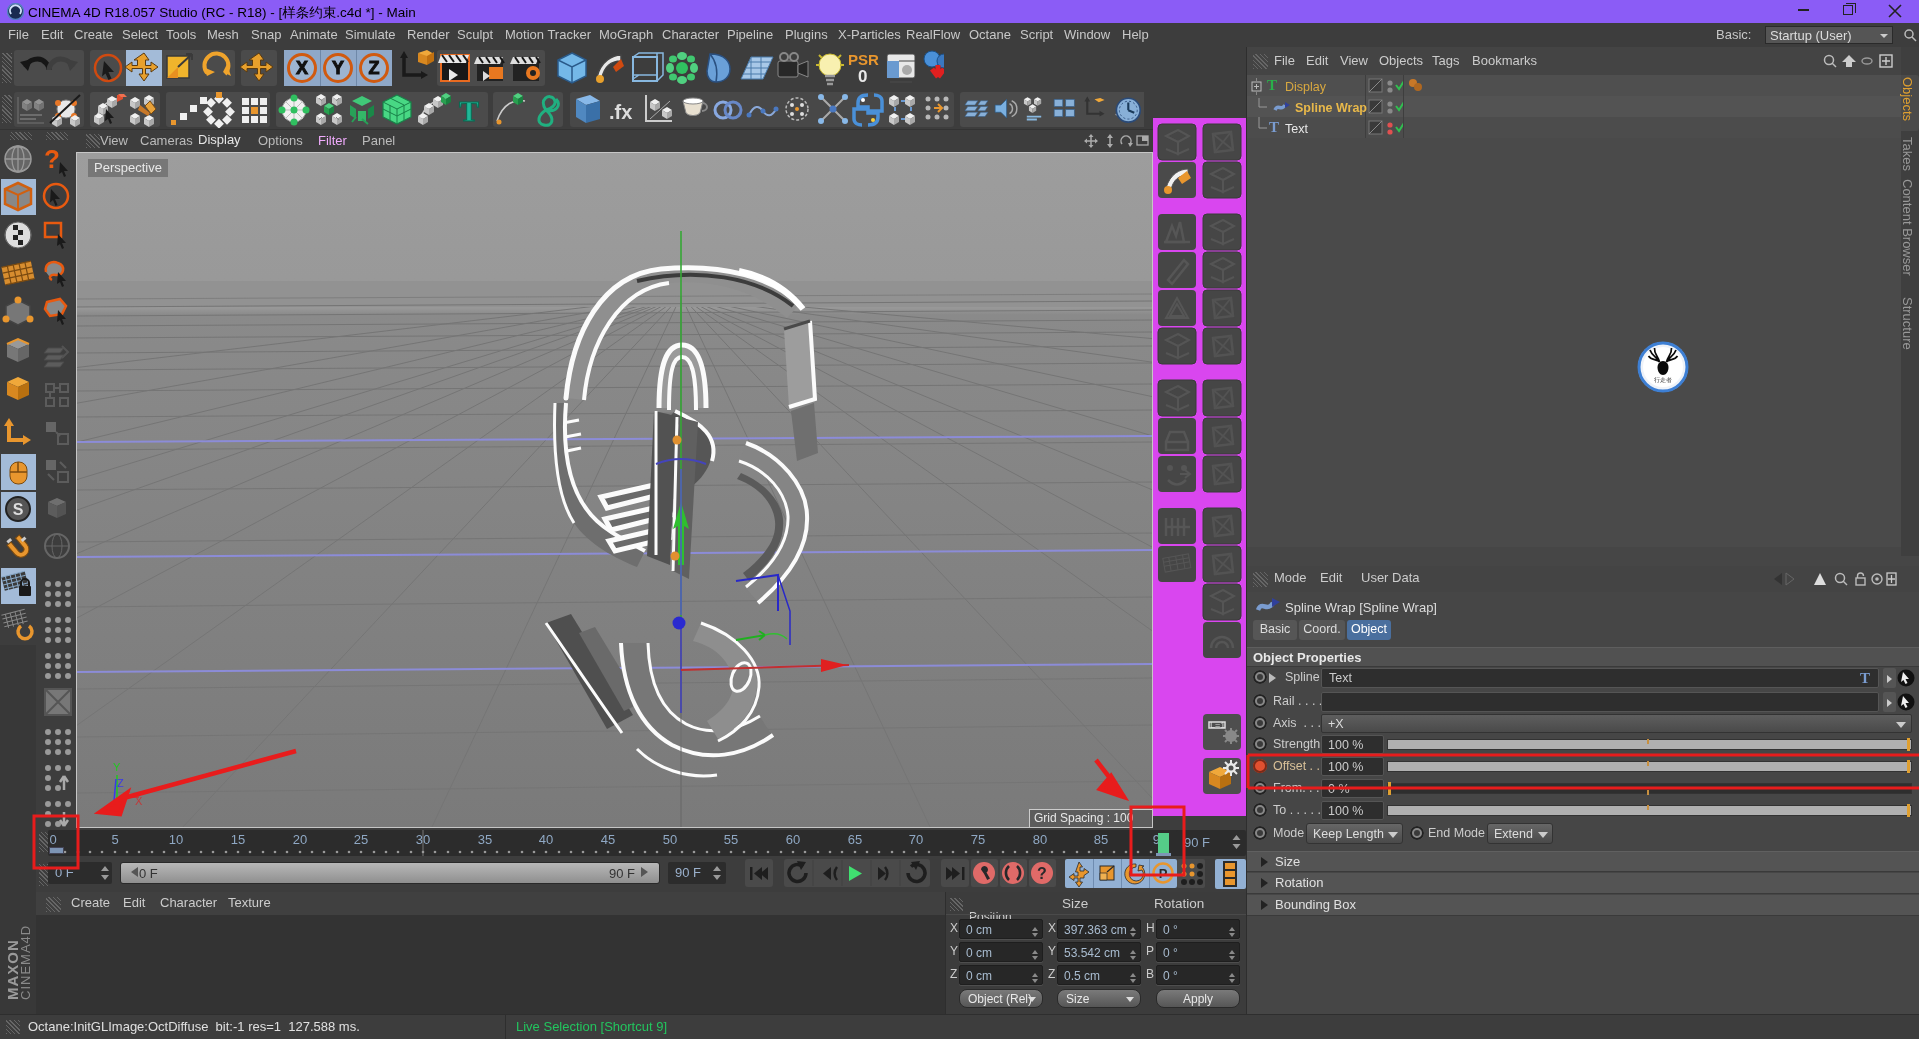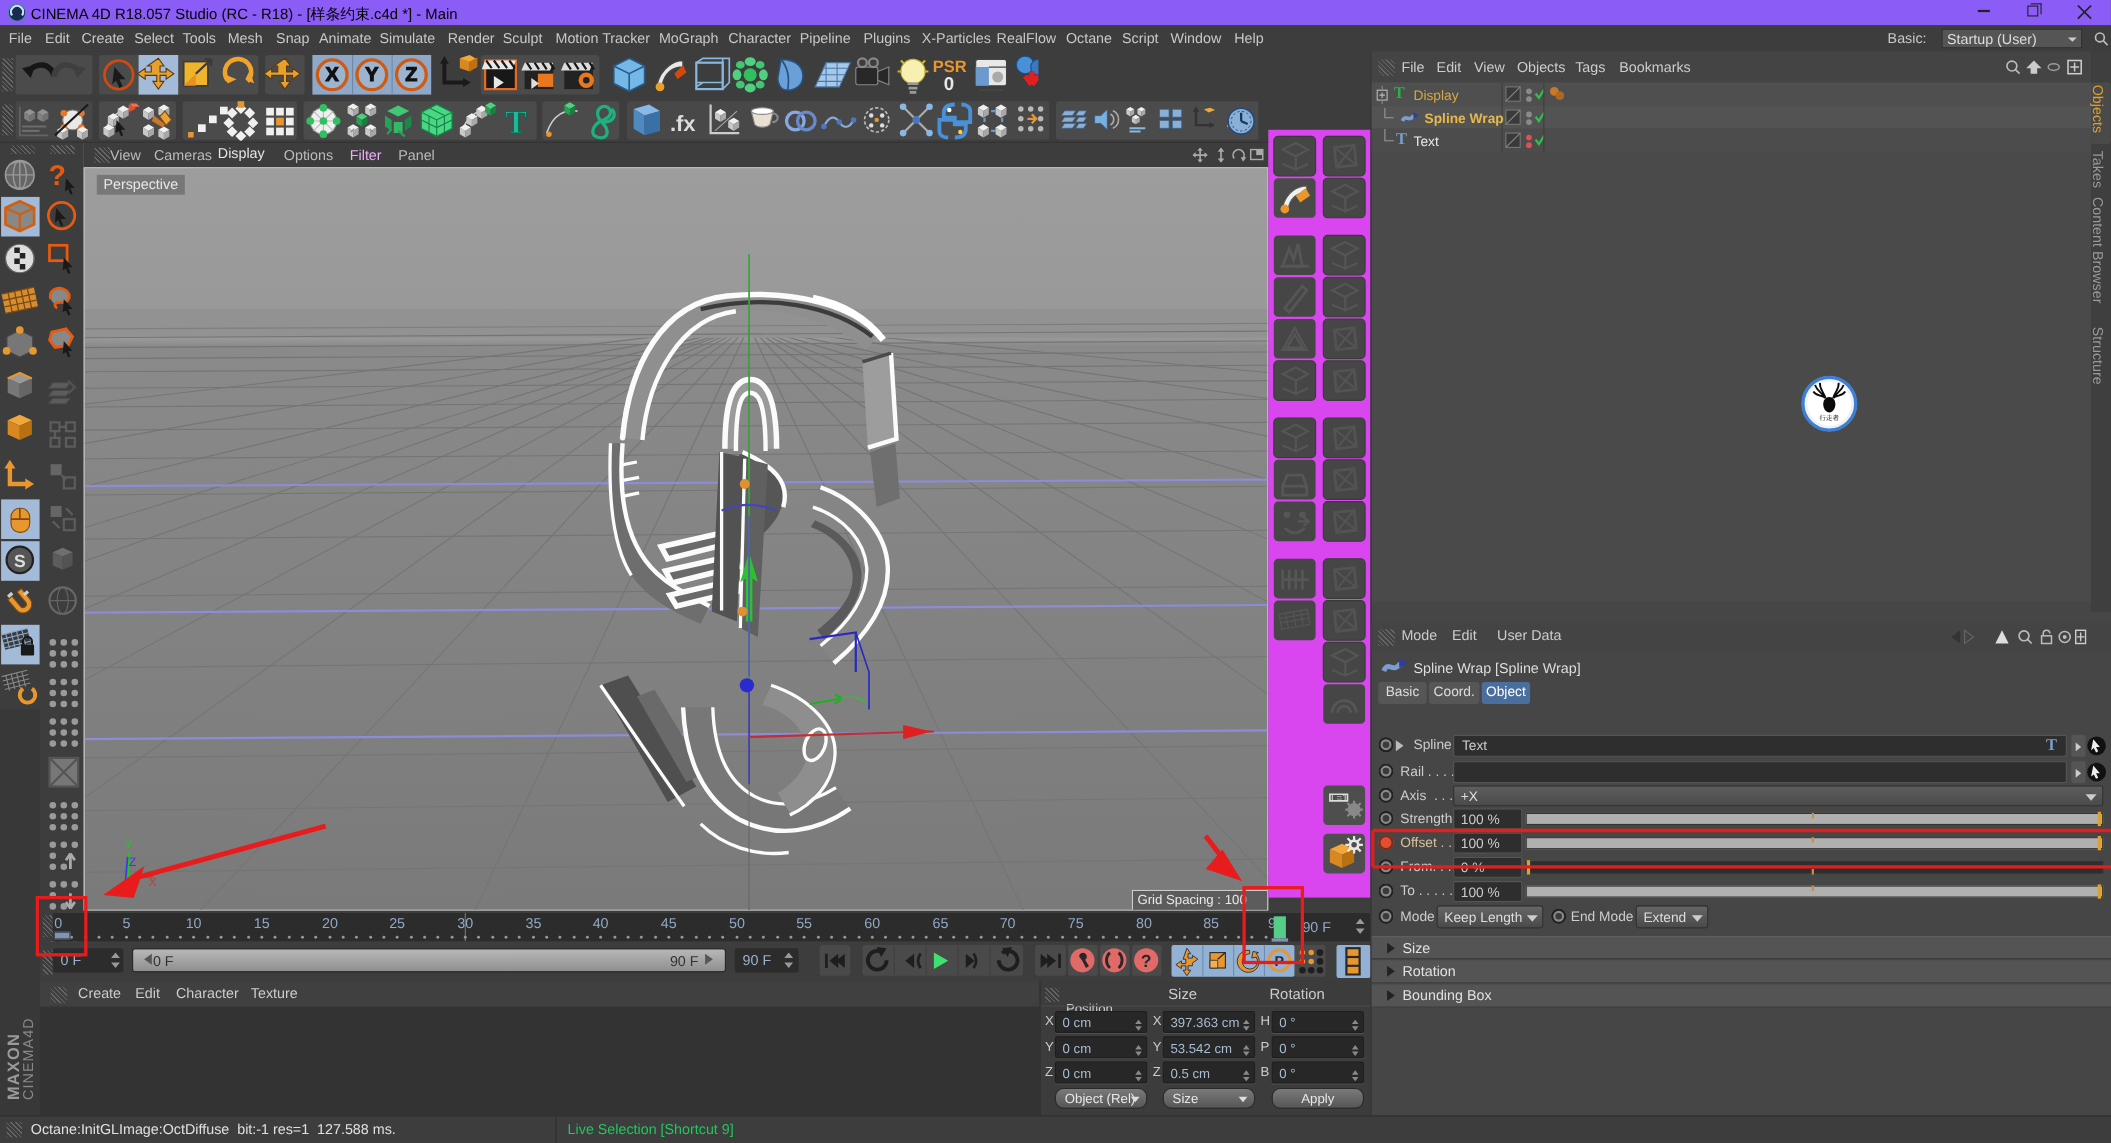--- a/index.html
+++ b/index.html
@@ -1348,20 +1348,23 @@
     </div>
     <svg class="abs" style="left:8px;top:49px" width="26" height="20" viewBox="0 0 26 20">
         <path d="M3 14 C7 4 12 17 18 7" stroke="#7a9cd0" stroke-width="4.5" fill="none"></path>
         <path d="M17 2 l8 4 -8 5z" fill="#30409a"></path>
       </svg>
     <span class="abs" style="left:38px;top:53px;color:#ddd;font-size:13px">Spline Wrap [Spline Wrap]</span>
 
     <span class="abs" style="left:6px;top:73px;width:44px;height:20px;background:#565656;border-radius:3px;color:#ddd;font-size:12.5px;text-align:center;padding-top:2px">Basic</span>
     <span class="abs" style="left:52px;top:73px;width:46px;height:20px;background:#565656;border-radius:3px;color:#ddd;font-size:12.5px;text-align:center;padding-top:2px">Coord.</span>
     <span class="abs" style="left:100px;top:73px;width:44px;height:20px;background:#4a6f9e;border-radius:3px;color:#fff;font-size:12.5px;text-align:center;padding-top:2px">Object</span>
+    <div class="abs" style="left:0;top:100px;width:673px;height:20px;background:#515151;border-top:1px solid #5e5e5e;border-bottom:1px solid #3a3a3a">
+      <span class="abs" style="left:6px;top:2px;color:#e8e8e8;font-size:13px;font-weight:bold">Object Properties</span>
+    </div>
     <div id="attr-rows">
 
       <div class="abs" style="left:0;top:120px;width:673px;height:23px">
         <span class="radio"></span>
           <span class="abs" style="left:22px;top:6px;width:0;height:0;border:5px solid transparent;border-left:7px solid #bbb"></span>
         <span class="alabel" style="left:38px">Spline</span>
         <span class="afield" style="left:74px;width:558px">
             <span style="color:#ccc;padding-left:7px">Text</span>
             <span class="abs" style="right:8px;top:1px;color:#7a9cd0;font-weight:bold;font-family:'Liberation Serif',serif;font-size:15px">T</span>
           </span>

